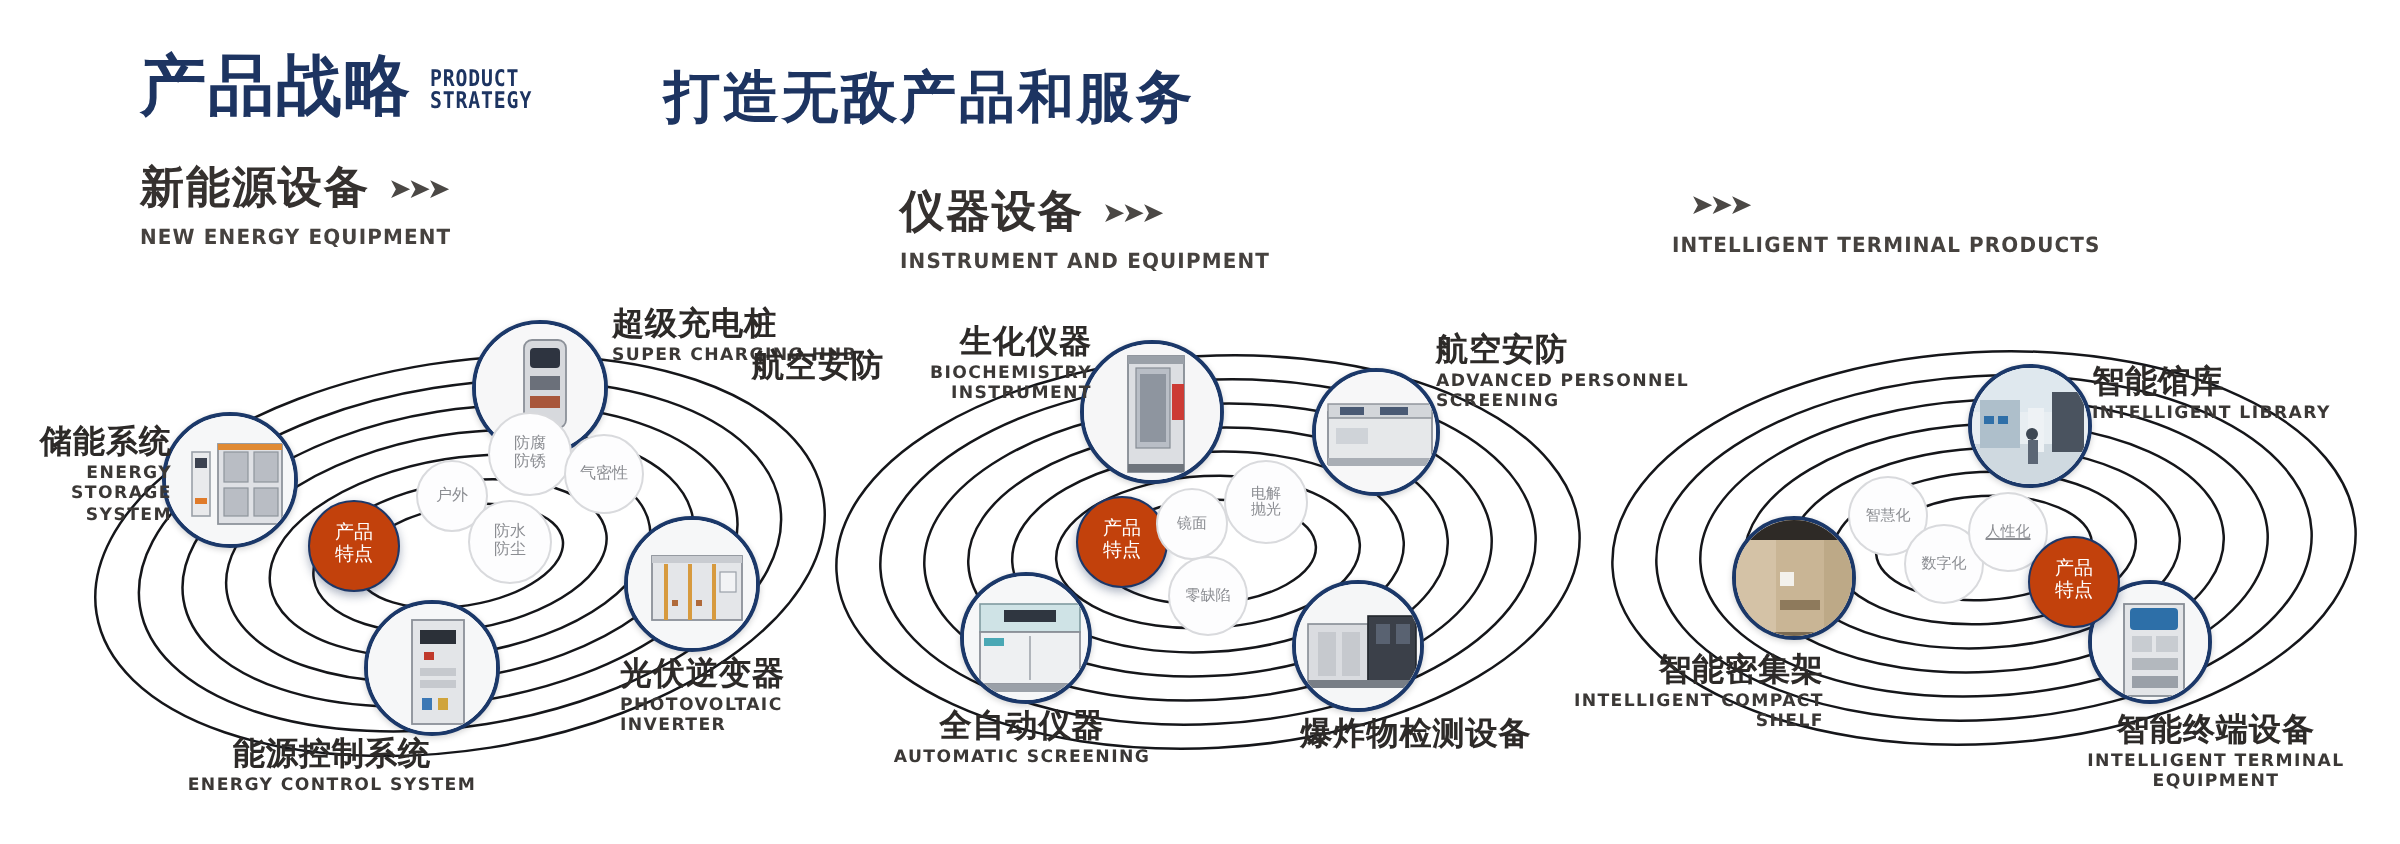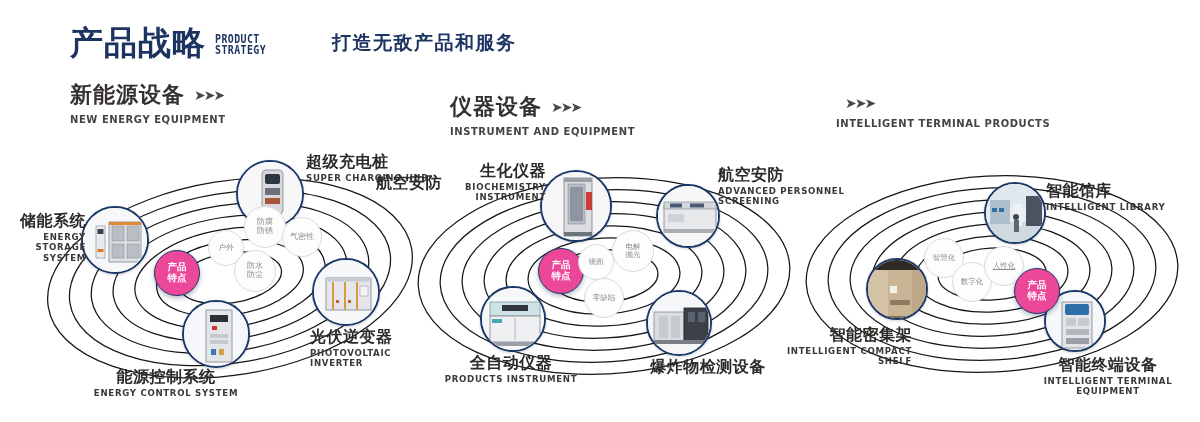--- a/index.html
+++ b/index.html
@@ -20,21 +20,21 @@
   }
   .hd-en{
     margin-left:9px;margin-bottom:2px;
     font-size:11.5px;font-weight:bold;color:#1d3461;
     line-height:1.02;letter-spacing:.5px;
     font-family:"DejaVu Sans Mono","Liberation Mono",monospace;
     transform:scaleX(.86);transform-origin:left bottom;
   }
   .hd-sub{
     position:absolute;left:332px;top:30px;
-    font-size:19px;font-weight:bold;color:#1d3461;letter-spacing:1.5px;
+    font-size:28px;font-weight:bold;color:#1d3461;letter-spacing:1.5px;
     font-family:"DejaVu Sans",sans-serif;
   }
 
   
   .sec{position:absolute;}
   .sec .cn{
     font-size:22px;font-weight:bold;color:#35312f;letter-spacing:1px;
     font-family:"DejaVu Sans",sans-serif;line-height:1;
     display:flex;align-items:center;
   }
@@ -64,22 +64,22 @@
   
   .feat{
     position:absolute;border-radius:50%;
     border:1px solid #d9dadd;background:#fdfdfe;
     color:#8b8d92;display:flex;align-items:center;justify-content:center;
     text-align:center;line-height:1.12;
     font-family:"DejaVu Sans",sans-serif;
     box-sizing:border-box;
   }
   .feat.core{
-    background:#ec4899;border:1px solid #1c3768;color:#ffffff;
-    font-weight:bold;box-shadow:0 2px 5px rgba(20,40,80,.35);
+    background:#c2410c;border:1px solid #1c3768;color:#ffffff;
+    font-weight:normal;box-shadow:0 2px 5px rgba(20,40,80,.35);
   }
 
   
   .lbl{position:absolute;font-family:"DejaVu Sans",sans-serif;}
   .lbl .cn{font-size:16px;font-weight:bold;color:#2d2a28;letter-spacing:.5px;line-height:1.1;white-space:nowrap;}
   .lbl .en{font-size:8.6px;font-weight:bold;color:#3b3836;letter-spacing:.7px;line-height:1.25;margin-top:2px;}
   .lbl.r{text-align:right;}
   .lbl.c{text-align:center;}
 </style>
 </head>
@@ -310,21 +310,21 @@
           <rect x="20" y="17" width="26" height="6" fill="#2f3640"></rect>
           <rect x="8" y="28" width="50" height="26" fill="#eef0f2" stroke="#8b9098" stroke-width=".9"></rect>
           <line x1="33" y1="30" x2="33" y2="52" stroke="#a9aeb5" stroke-width=".9"></line>
           <rect x="10" y="31" width="10" height="4" fill="#4aa8b5"></rect>
           <rect x="8" y="54" width="50" height="4" fill="#9aa0a8"></rect>
         </svg>
       </div>
     </div>
     <div class="lbl c" style="left:10px;top:204px;width:190px;">
       <div class="cn">全自动仪器</div>
-      <div class="en">PRODUCTS INSTRUMENT</div>
+      <div class="en">AUTOMATIC SCREENING</div>
     </div>
 
     <div class="feat core" style="left:132px;top:98px;width:46px;height:46px;font-size:9.5px;">
       <div>
         <div>产品</div>
         <div>特点</div>
       </div>
     </div>
     <div class="feat" style="left:172px;top:94px;width:36px;height:36px;font-size:7.5px;">
       <span>镜面</span>

